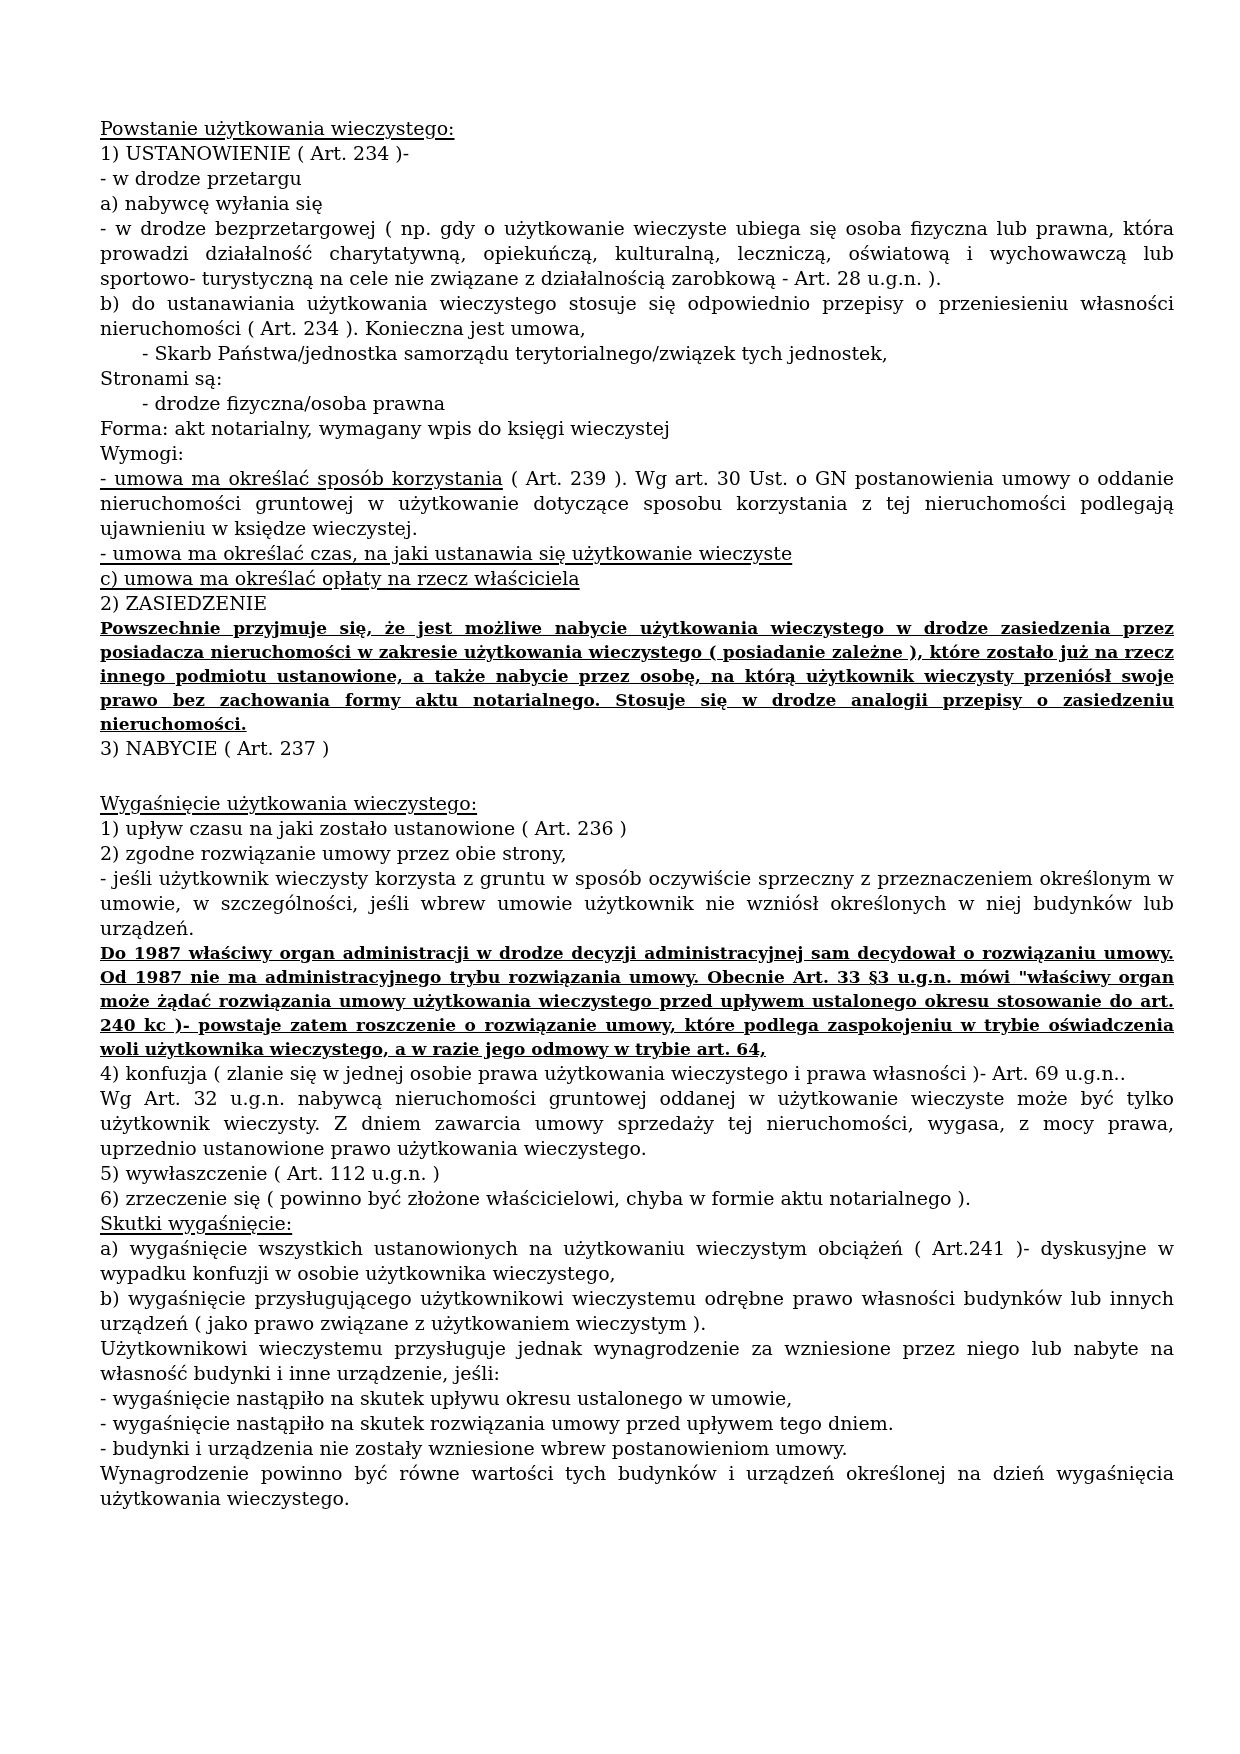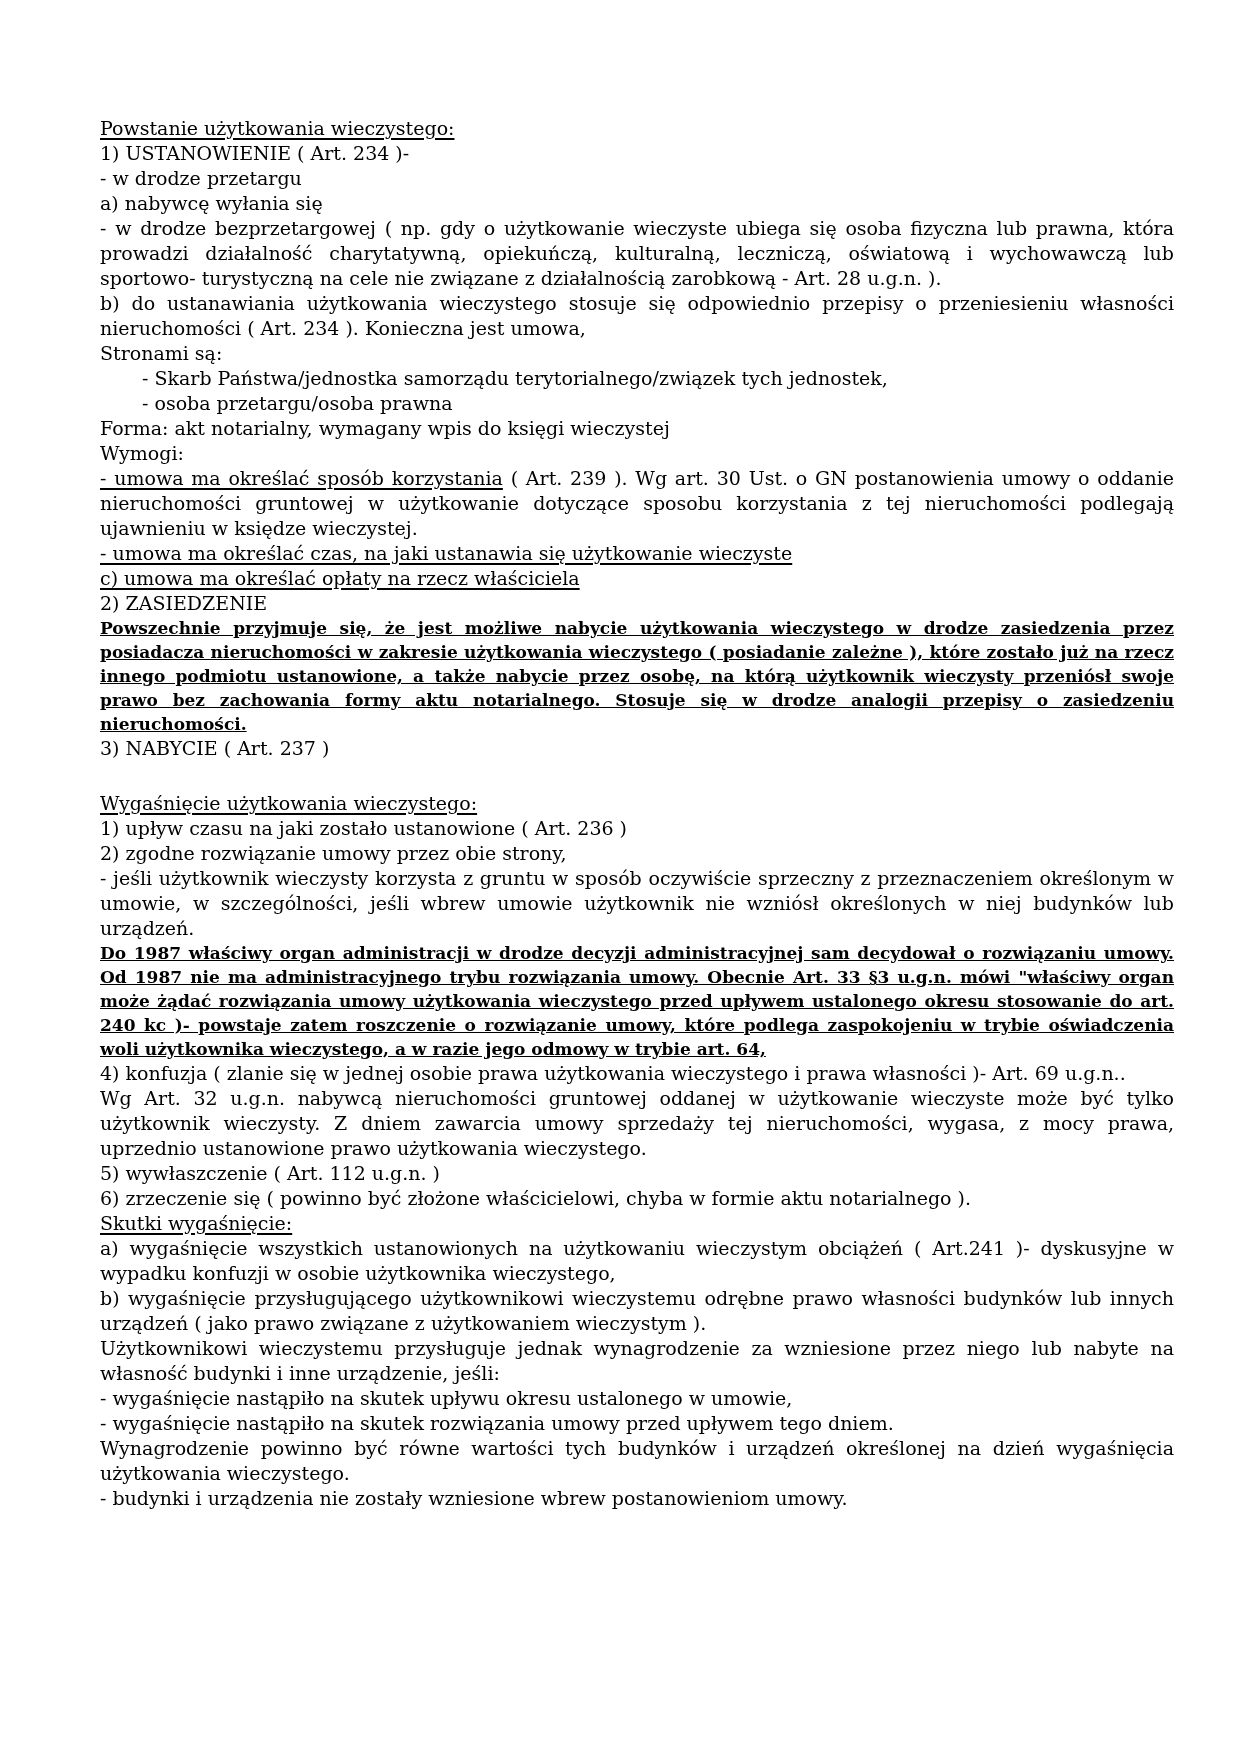--- a/index.html
+++ b/index.html
@@ -34,23 +34,23 @@
 </head>
 <body>
 
 <div class="doc-content" id="doc-body">
     <div class="para"><span class="seg-u">Powstanie użytkowania wieczystego:</span></div>
     <div class="para"><span class="seg">1) USTANOWIENIE ( Art. 234 )-</span></div>
     <div class="para"><span class="seg">- w drodze przetargu</span></div>
     <div class="para"><span class="seg">a) nabywcę wyłania się</span></div>
     <div class="para justify"><span class="seg">- w drodze bezprzetargowej ( np. gdy o użytkowanie wieczyste ubiega się osoba fizyczna lub prawna, która prowadzi działalność charytatywną, opiekuńczą, kulturalną, leczniczą, oświatową i wychowawczą lub sportowo- turystyczną na cele nie związane z działalnością zarobkową - Art. 28 u.g.n. ).</span></div>
     <div class="para justify"><span class="seg">b) do ustanawiania użytkowania wieczystego stosuje się odpowiednio przepisy o przeniesieniu własności nieruchomości ( Art. 234 ). Konieczna jest umowa,</span></div>
+    <div class="para indent"><span class="seg">- Skarb Państwa/jednostka samorządu terytorialnego/związek tych jednostek,</span></div>
     <div class="para"><span class="seg">Stronami są:</span></div>
-    <div class="para indent"><span class="seg">- Skarb Państwa/jednostka samorządu terytorialnego/związek tych jednostek,</span></div>
-    <div class="para indent"><span class="seg">- osoba przetargu/osoba prawna</span></div>
+    <div class="para indent"><span class="seg">- drodze fizyczna/osoba prawna</span></div>
     <div class="para"><span class="seg">Forma: akt notarialny, wymagany wpis do księgi wieczystej</span></div>
     <div class="para"><span class="seg">Wymogi:</span></div>
     <div class="para justify"><span class="seg-u">- umowa ma określać sposób korzystania</span><span class="seg"> ( Art. 239 ). Wg art. 30 Ust. o GN postanowienia umowy o oddanie nieruchomości gruntowej w użytkowanie dotyczące sposobu korzystania z tej nieruchomości podlegają ujawnieniu w księdze wieczystej.</span></div>
     <div class="para"><span class="seg-u">- umowa ma określać czas, na jaki ustanawia się użytkowanie wieczyste</span></div>
     <div class="para"><span class="seg-u">c) umowa ma określać opłaty na rzecz właściciela</span></div>
     <div class="para"><span class="seg">2) ZASIEDZENIE</span></div>
     <div class="para justify bold"><span class="seg">Powszechnie przyjmuje się, że jest możliwe nabycie użytkowania wieczystego w drodze zasiedzenia przez posiadacza nieruchomości w zakresie użytkowania wieczystego ( posiadanie zależne ), które zostało już na rzecz innego podmiotu ustanowione, a także nabycie przez osobę, na którą użytkownik wieczysty przeniósł swoje prawo bez zachowania formy aktu notarialnego. Stosuje się w drodze analogii przepisy o zasiedzeniu nieruchomości.</span></div>
     <div class="para"><span class="seg">3) NABYCIE ( Art. 237 )</span></div>
     <div class="para gap"><span class="seg-u">Wygaśnięcie użytkowania wieczystego:</span></div>
     <div class="para"><span class="seg">1) upływ czasu na jaki zostało ustanowione ( Art. 236 )</span></div>
@@ -60,15 +60,15 @@
     <div class="para justify"><span class="seg">4) konfuzja ( zlanie się w jednej osobie prawa użytkowania wieczystego i prawa własności )- Art. 69 u.g.n..</span></div>
     <div class="para justify"><span class="seg">Wg Art. 32 u.g.n. nabywcą nieruchomości gruntowej oddanej w użytkowanie wieczyste może być tylko użytkownik wieczysty. Z dniem zawarcia umowy sprzedaży tej nieruchomości, wygasa, z mocy prawa, uprzednio ustanowione prawo użytkowania wieczystego.</span></div>
     <div class="para"><span class="seg">5) wywłaszczenie ( Art. 112 u.g.n. )</span></div>
     <div class="para"><span class="seg">6) zrzeczenie się ( powinno być złożone właścicielowi, chyba w formie aktu notarialnego ).</span></div>
     <div class="para"><span class="seg-u">Skutki wygaśnięcie:</span></div>
     <div class="para justify"><span class="seg">a) wygaśnięcie wszystkich ustanowionych na użytkowaniu wieczystym obciążeń ( Art.241 )- dyskusyjne w wypadku konfuzji w osobie użytkownika wieczystego,</span></div>
     <div class="para justify"><span class="seg">b) wygaśnięcie przysługującego użytkownikowi wieczystemu odrębne prawo własności budynków lub innych urządzeń ( jako prawo związane z użytkowaniem wieczystym ).</span></div>
     <div class="para justify"><span class="seg">Użytkownikowi wieczystemu przysługuje jednak wynagrodzenie za wzniesione przez niego lub nabyte na własność budynki i inne urządzenie, jeśli:</span></div>
     <div class="para"><span class="seg">- wygaśnięcie nastąpiło na skutek upływu okresu ustalonego w umowie,</span></div>
     <div class="para"><span class="seg">- wygaśnięcie nastąpiło na skutek rozwiązania umowy przed upływem tego dniem.</span></div>
+    <div class="para"><span class="seg">- budynki i urządzenia nie zostały wzniesione wbrew postanowieniom umowy.</span></div>
     <div class="para justify"><span class="seg">Wynagrodzenie powinno być równe wartości tych budynków i urządzeń określonej na dzień wygaśnięcia użytkowania wieczystego.</span></div>
-    <div class="para"><span class="seg">- budynki i urządzenia nie zostały wzniesione wbrew postanowieniom umowy.</span></div>
   </div>
 
 </body></html>

